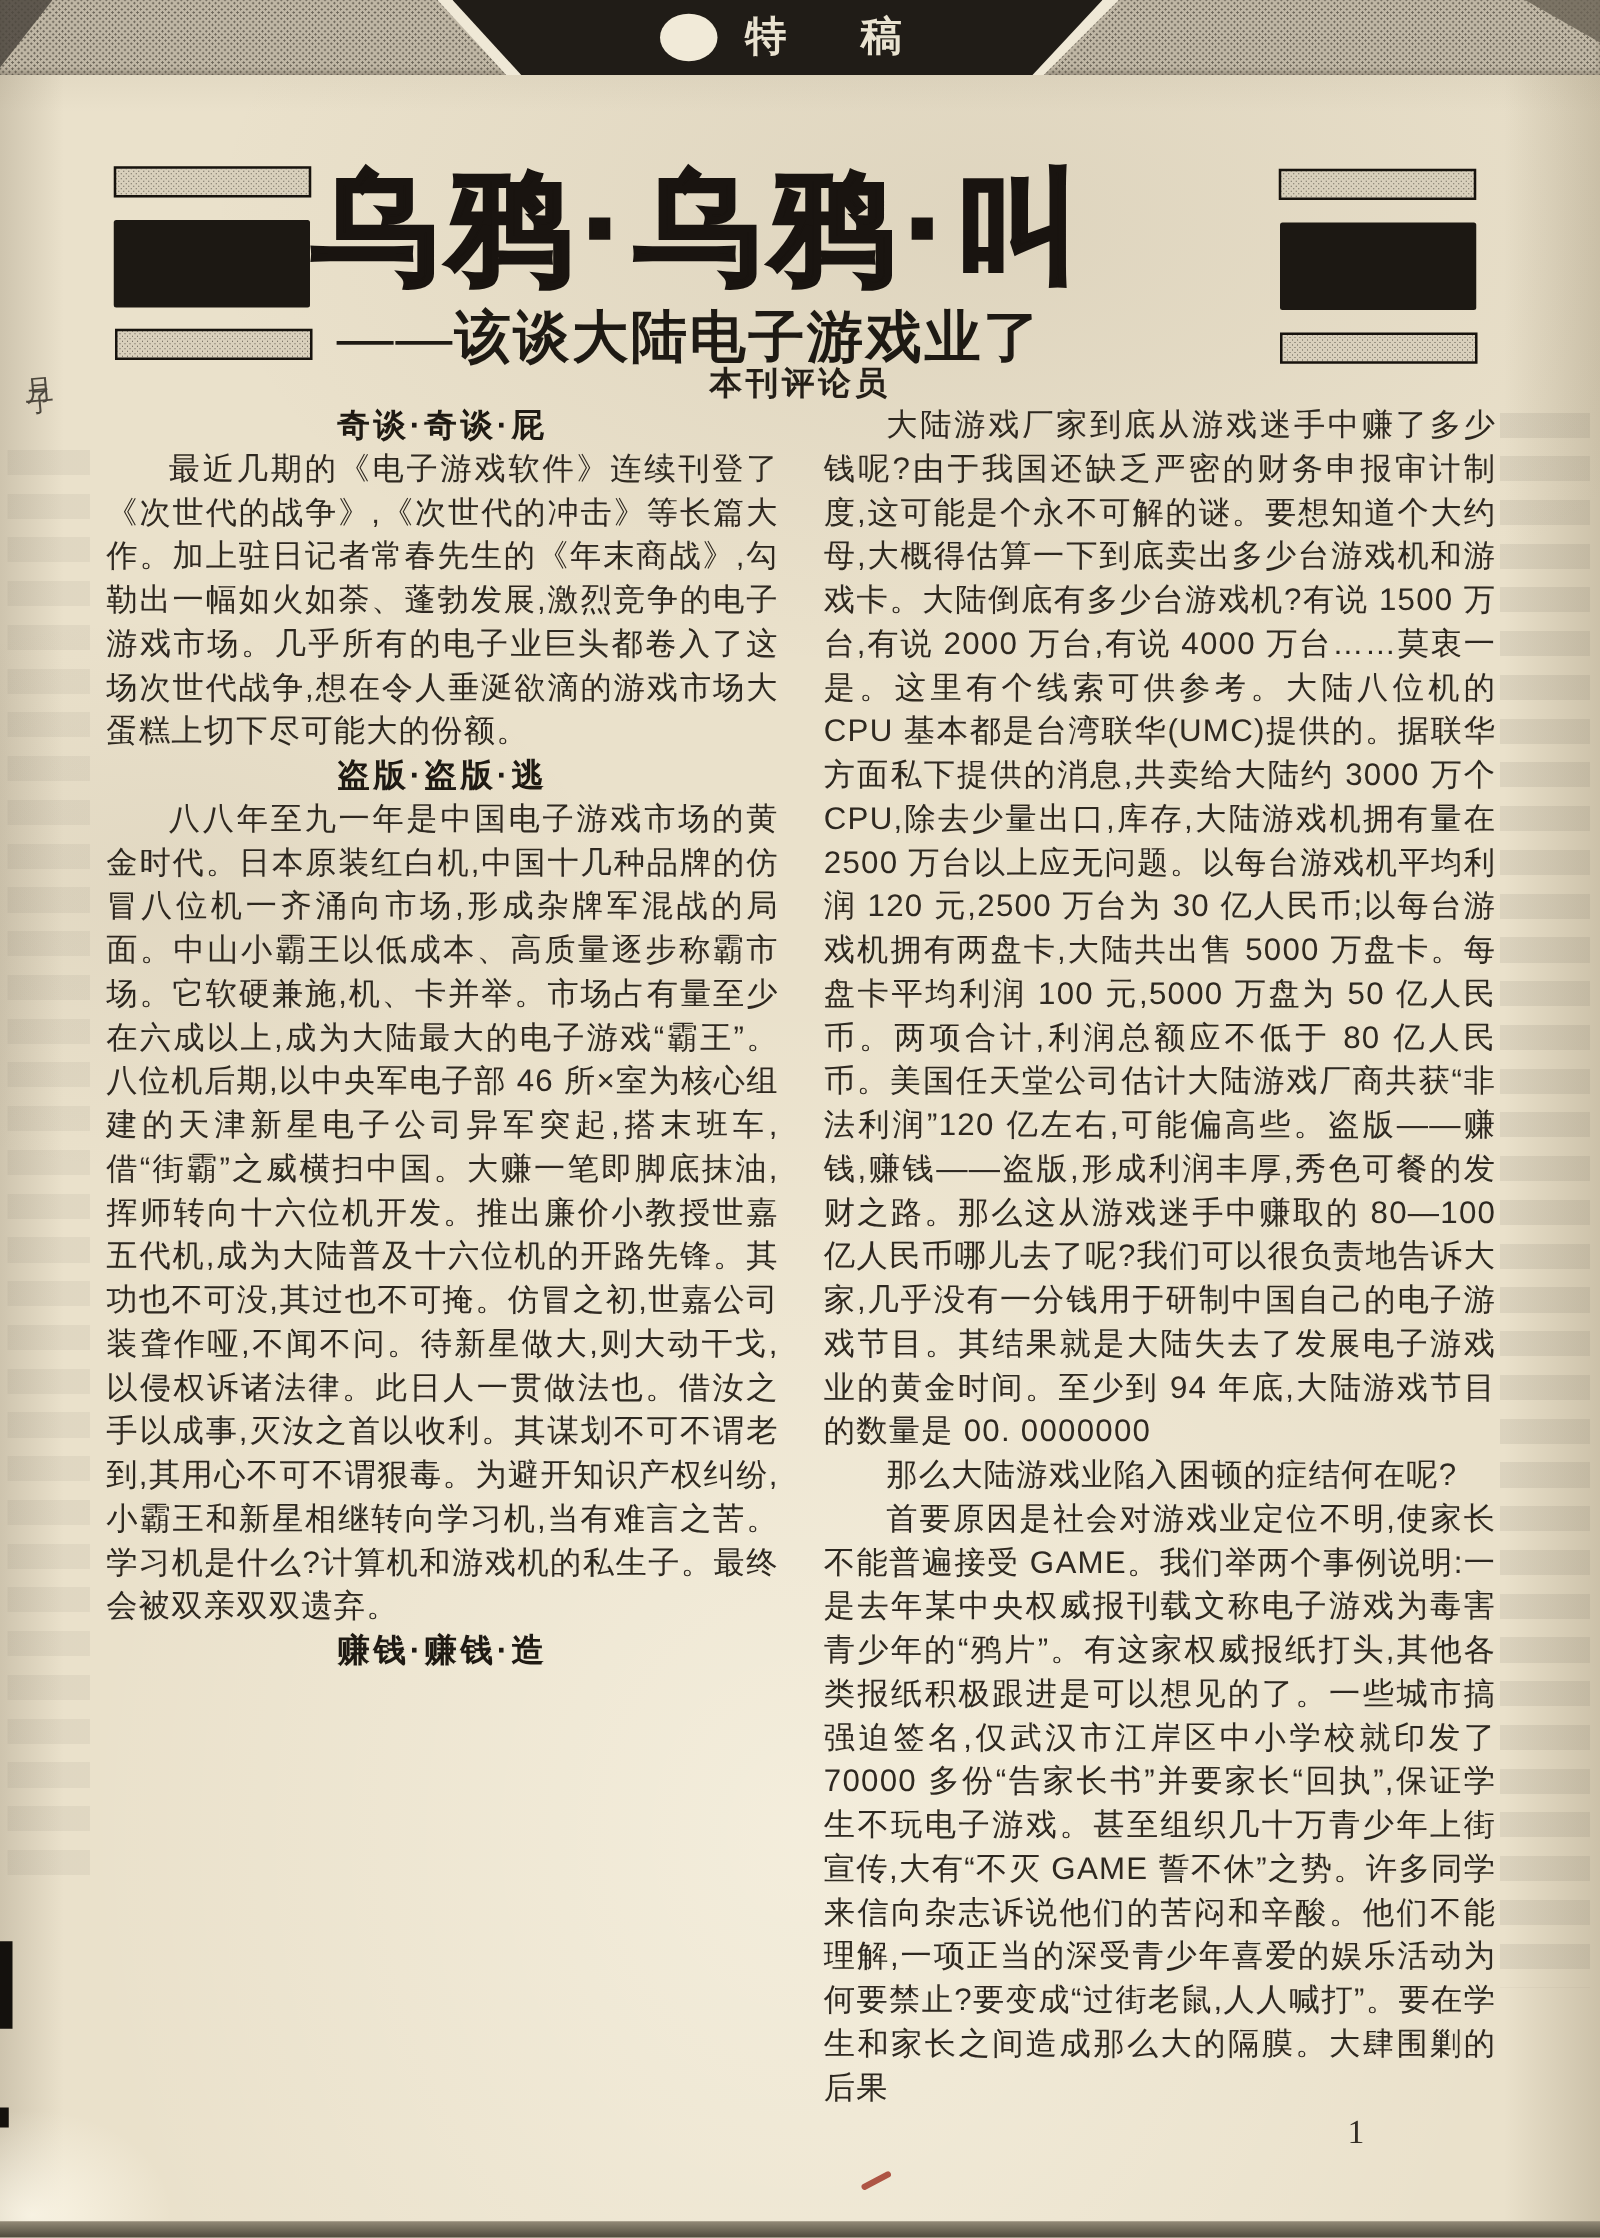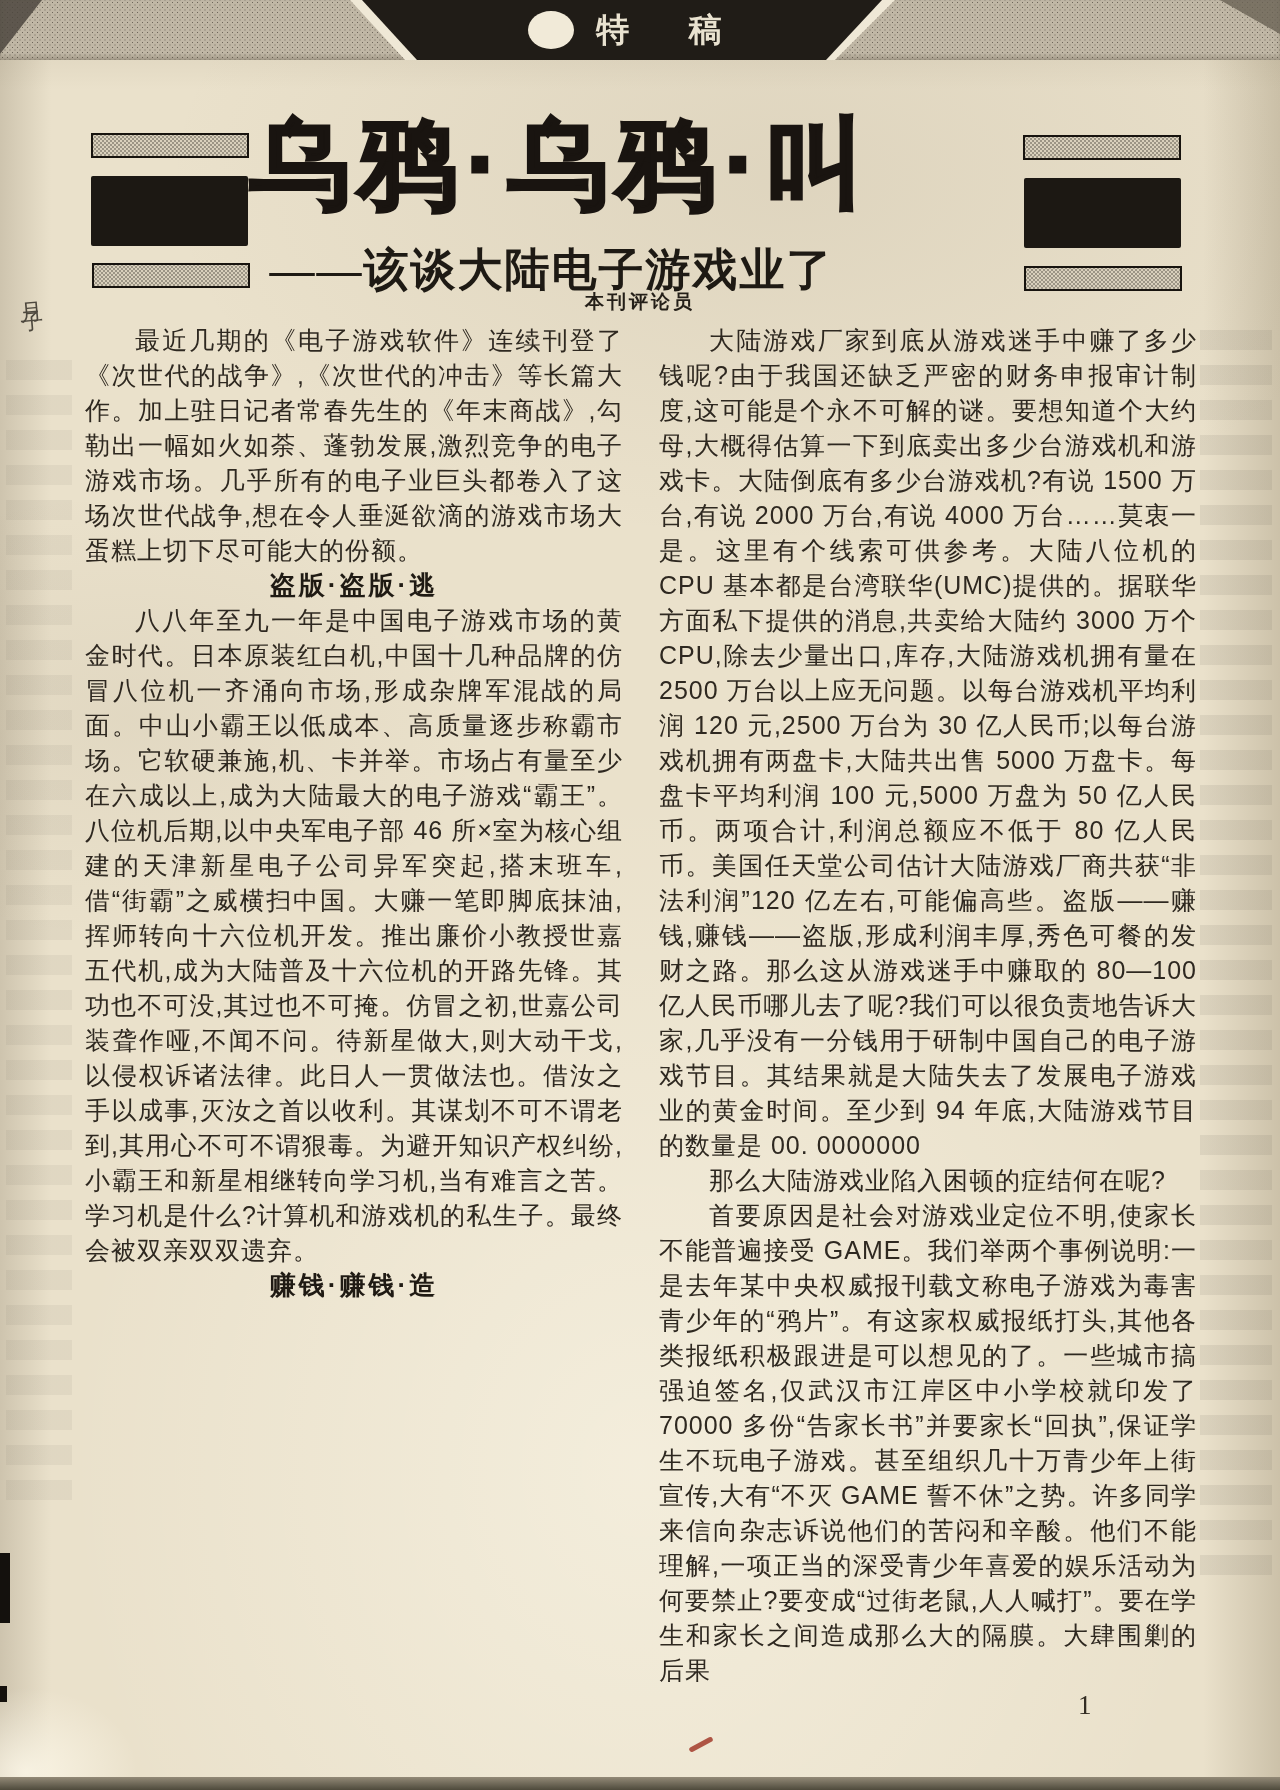--- a/index.html
+++ b/index.html
@@ -67,36 +67,36 @@
     border:2px solid #17130e;
     background-color:#d9d0bc;
     background-image:
       radial-gradient(#5f594e 24%, transparent 26%),
       radial-gradient(#5f594e 24%, transparent 26%);
     background-size:4px 4px;background-position:0 0,2px 2px;
   }
   .deco-black{width:157px;height:70px;background:#1c1813;border-radius:2px;}
   
   .main-title{
-    position:absolute;left:0;top:96px;width:1124px;margin:0;
+    position:absolute;left:0;top:114px;width:1124px;margin:0;
     text-align:center;
     font-size:99px;line-height:1.38;font-weight:900;
     color:#191410;letter-spacing:9px;
     -webkit-text-stroke:3px #191410;
     font-family:"Liberation Sans","DejaVu Sans",sans-serif;
   }
   .subtitle{
     position:absolute;left:0;top:241px;width:1103px;margin:0;
     text-align:center;font-size:45px;line-height:1.3;font-weight:bold;
     color:#1e1a14;letter-spacing:2px;
     font-family:"Liberation Serif","DejaVu Serif",serif;
   }
   .byline{
     position:absolute;left:0;top:289px;width:1280px;
-    text-align:center;font-size:19px;font-weight:bold;color:#241f18;
+    text-align:center;font-size:26px;font-weight:bold;color:#241f18;
     letter-spacing:3px;
     font-family:"Liberation Serif","DejaVu Serif",serif;
   }
   
   .col{
     position:absolute;top:323px;width:538px;
     font-size:25px;line-height:35px;letter-spacing:1px;
     text-align:justify;text-justify:inter-ideograph;
     color:#2e2820;
   }
@@ -165,20 +165,21 @@
 
   <div class="deco deco-dotbar" style="left:1023px;top:135px;"></div>
   <div class="deco deco-black" style="left:1024px;top:178px;"></div>
   <div class="deco deco-dotbar" style="left:1024px;top:266px;"></div>
 
   <h1 class="main-title">乌鸦·乌鸦·叫</h1>
   <h2 class="subtitle">——该谈大陆电子游戏业了</h2>
   <div class="byline">本刊评论员</div>
 
   <div class="col col-left">
+    <h3>奇谈·奇谈·屁</h3>
     <p>最近几期的《电子游戏软件》连续刊登了《次世代的战争》,《次世代的冲击》等长篇大作。加上驻日记者常春先生的《年末商战》,勾勒出一幅如火如荼、蓬勃发展,激烈竞争的电子游戏市场。几乎所有的电子业巨头都卷入了这场次世代战争,想在令人垂涎欲滴的游戏市场大蛋糕上切下尽可能大的份额。</p>
     <h3>盗版·盗版·逃</h3>
     <p>八八年至九一年是中国电子游戏市场的黄金时代。日本原装红白机,中国十几种品牌的仿冒八位机一齐涌向市场,形成杂牌军混战的局面。中山小霸王以低成本、高质量逐步称霸市场。它软硬兼施,机、卡并举。市场占有量至少在六成以上,成为大陆最大的电子游戏“霸王”。八位机后期,以中央军电子部 46 所×室为核心组建的天津新星电子公司异军突起,搭末班车,借“街霸”之威横扫中国。大赚一笔即脚底抹油,挥师转向十六位机开发。推出廉价小教授世嘉五代机,成为大陆普及十六位机的开路先锋。其功也不可没,其过也不可掩。仿冒之初,世嘉公司装聋作哑,不闻不问。待新星做大,则大动干戈,以侵权诉诸法律。此日人一贯做法也。借汝之手以成事,灭汝之首以收利。其谋划不可不谓老到,其用心不可不谓狠毒。为避开知识产权纠纷,小霸王和新星相继转向学习机,当有难言之苦。学习机是什么?计算机和游戏机的私生子。最终会被双亲双双遗弃。</p>
     <h3>赚钱·赚钱·造</h3>
   </div>
 
   <div class="col col-right">
     <p>大陆游戏厂家到底从游戏迷手中赚了多少钱呢?由于我国还缺乏严密的财务申报审计制度,这可能是个永不可解的谜。要想知道个大约母,大概得估算一下到底卖出多少台游戏机和游戏卡。大陆倒底有多少台游戏机?有说 1500 万台,有说 2000 万台,有说 4000 万台……莫衷一是。这里有个线索可供参考。大陆八位机的 CPU 基本都是台湾联华(UMC)提供的。据联华方面私下提供的消息,共卖给大陆约 3000 万个 CPU,除去少量出口,库存,大陆游戏机拥有量在 2500 万台以上应无问题。以每台游戏机平均利润 120 元,2500 万台为 30 亿人民币;以每台游戏机拥有两盘卡,大陆共出售 5000 万盘卡。每盘卡平均利润 100 元,5000 万盘为 50 亿人民币。两项合计,利润总额应不低于 80 亿人民币。美国任天堂公司估计大陆游戏厂商共获“非法利润”120 亿左右,可能偏高些。盗版——赚钱,赚钱——盗版,形成利润丰厚,秀色可餐的发财之路。那么这从游戏迷手中赚取的 80—100 亿人民币哪儿去了呢?我们可以很负责地告诉大家,几乎没有一分钱用于研制中国自己的电子游戏节目。其结果就是大陆失去了发展电子游戏业的黄金时间。至少到 94 年底,大陆游戏节目的数量是 00. 0000000</p>
     <p>那么大陆游戏业陷入困顿的症结何在呢?</p>
     <p>首要原因是社会对游戏业定位不明,使家长不能普遍接受 GAME。我们举两个事例说明:一是去年某中央权威报刊载文称电子游戏为毒害青少年的“鸦片”。有这家权威报纸打头,其他各类报纸积极跟进是可以想见的了。一些城市搞强迫签名,仅武汉市江岸区中小学校就印发了 70000 多份“告家长书”并要家长“回执”,保证学生不玩电子游戏。甚至组织几十万青少年上街宣传,大有“不灭 GAME 誓不休”之势。许多同学来信向杂志诉说他们的苦闷和辛酸。他们不能理解,一项正当的深受青少年喜爱的娱乐活动为何要禁止?要变成“过街老鼠,人人喊打”。要在学生和家长之间造成那么大的隔膜。大肆围剿的后果</p>

